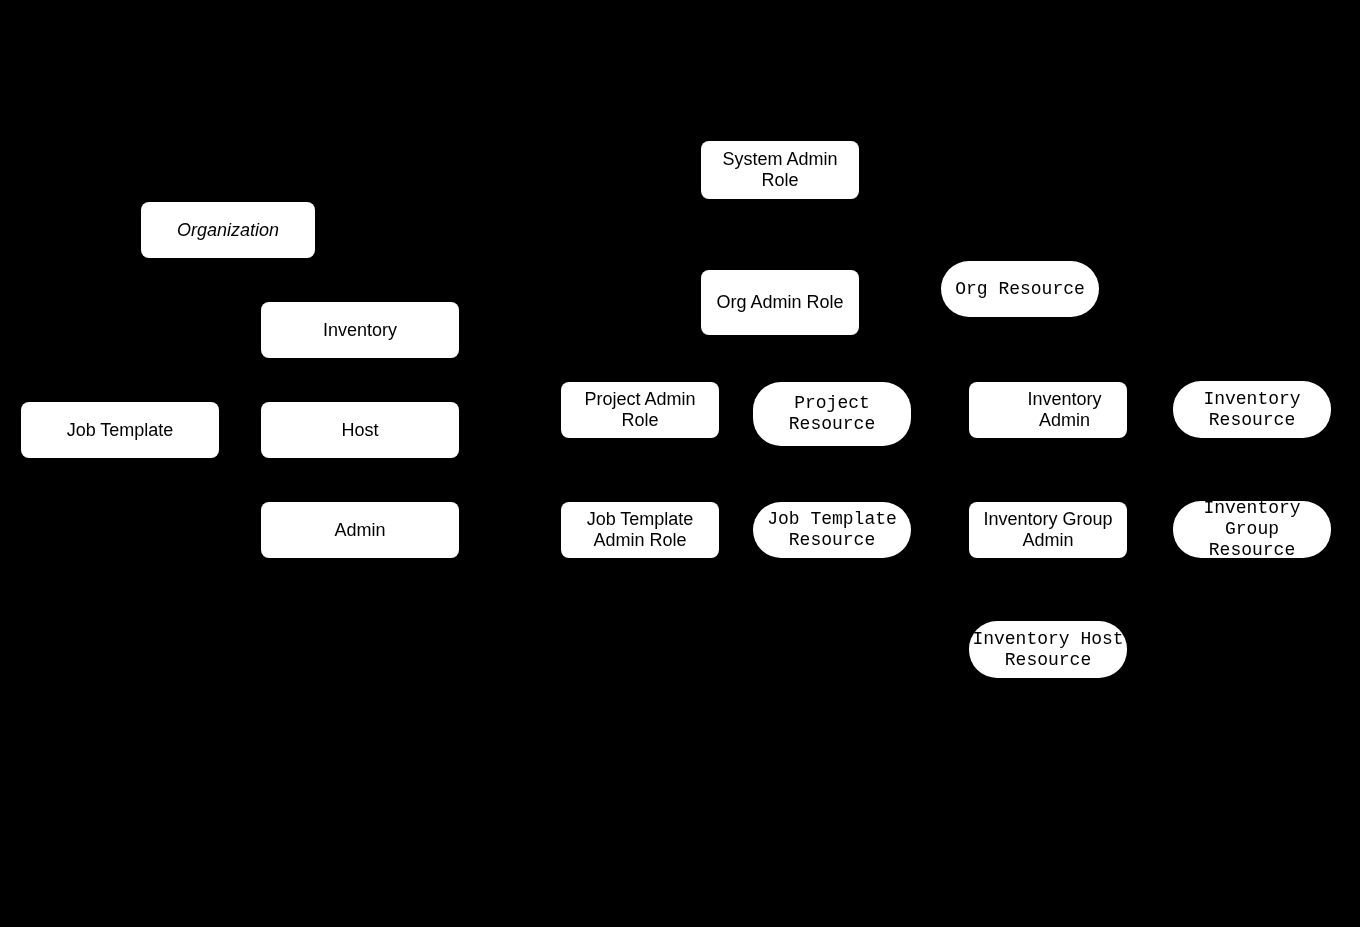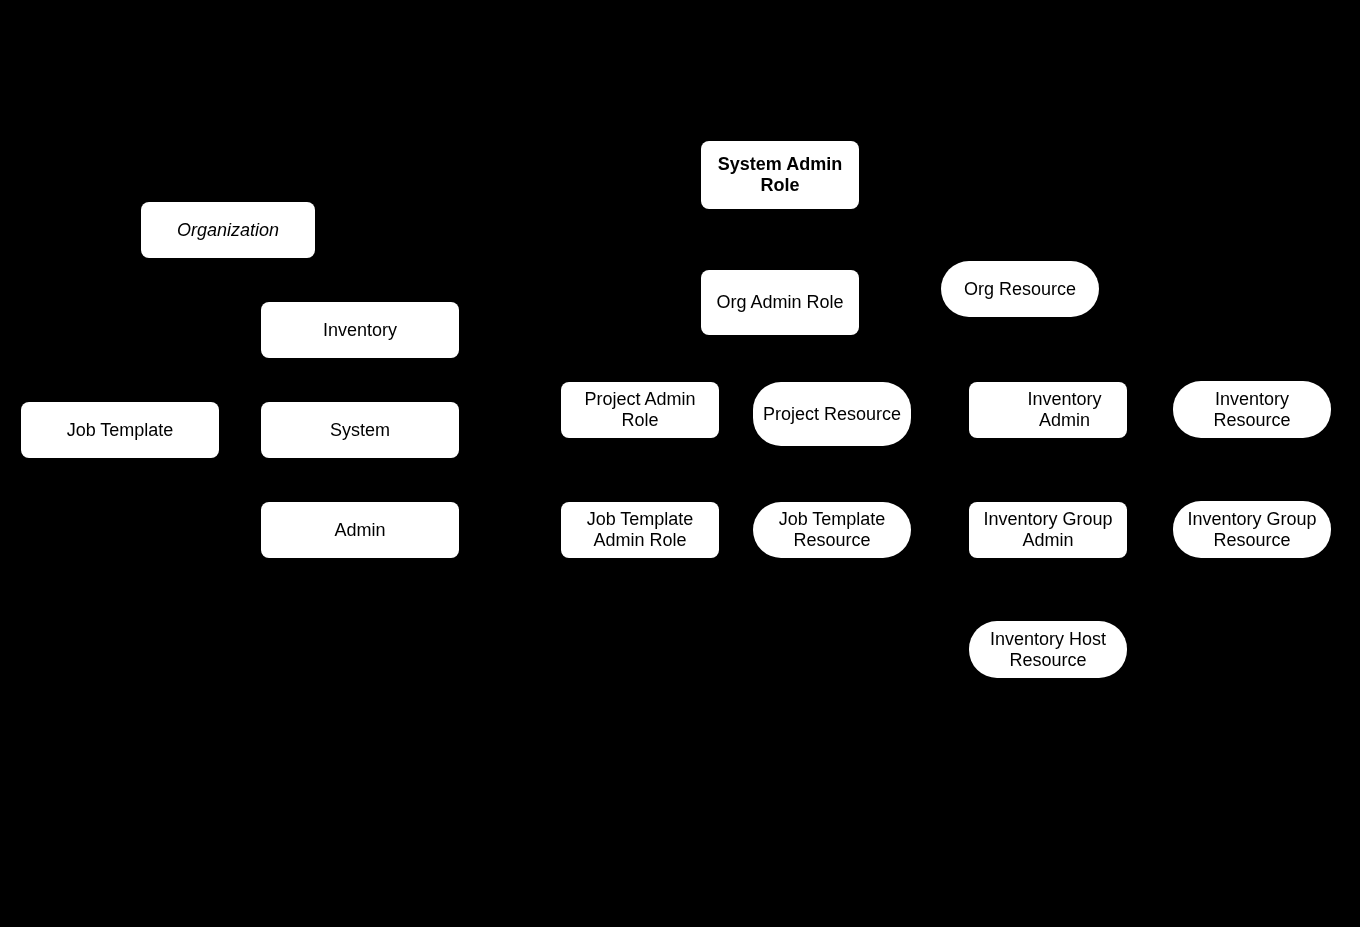--- a/index.html
+++ b/index.html
@@ -18,39 +18,39 @@
     color: var(--node-text, #000000);
     display: flex;
     align-items: center;
     justify-content: center;
     text-align: center;
     white-space: pre-line;
     font-size: 18px;
     line-height: 21px;
   }
   .rect { border-radius: 8px; }
-  .pill { border-radius: 28px; }
+  .pill { border-radius: 28px; font-family: Liberation Mono, monospace; }
 </style>
 </head>
 <body>
 
 <div class="canvas">
 
   <div class="node rect" style="left:141px; top:202px; width:174px; height:56px;font-style:italic;">Organization</div>
 
 
   <div class="node rect" style="left:261px; top:302px; width:198px; height:56px;">Inventory</div>
 
   <div class="node rect" style="left:21px; top:402px; width:198px; height:56px;">Job Template</div>
 
-  <div class="node rect" style="left:261px; top:402px; width:198px; height:56px;">System</div>
+  <div class="node rect" style="left:261px; top:402px; width:198px; height:56px;">Host</div>
 
   <div class="node rect" style="left:261px; top:502px; width:198px; height:56px;">Admin</div>
 
-  <div class="node rect" style="left:701px; top:141px; width:158px; height:68px;font-weight:bold;">System Admin
+  <div class="node rect" style="left:701px; top:141px; width:158px; height:58px;">System Admin
 Role</div>
 
   <div class="node rect" style="left:701px; top:270px; width:158px; height:65px;">Org Admin Role</div>
 
   <div class="node rect" style="left:561px; top:382px; width:158px; height:56px;">Project Admin
 Role</div>
 
   <div class="node rect" style="left:969px; top:382px; width:158px; height:56px;padding-left:33px;">Inventory Admin</div>
 
   <div class="node rect" style="left:561px; top:502px; width:158px; height:56px;">Job Template

